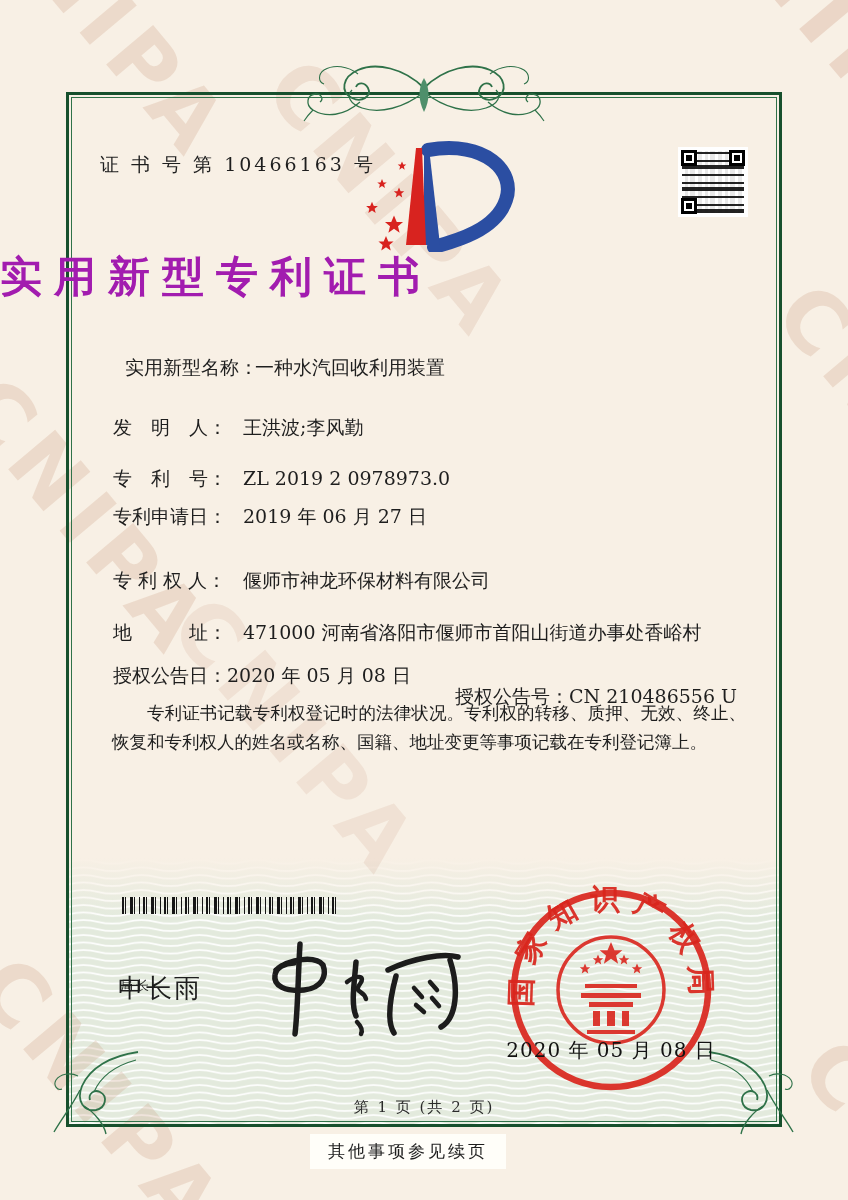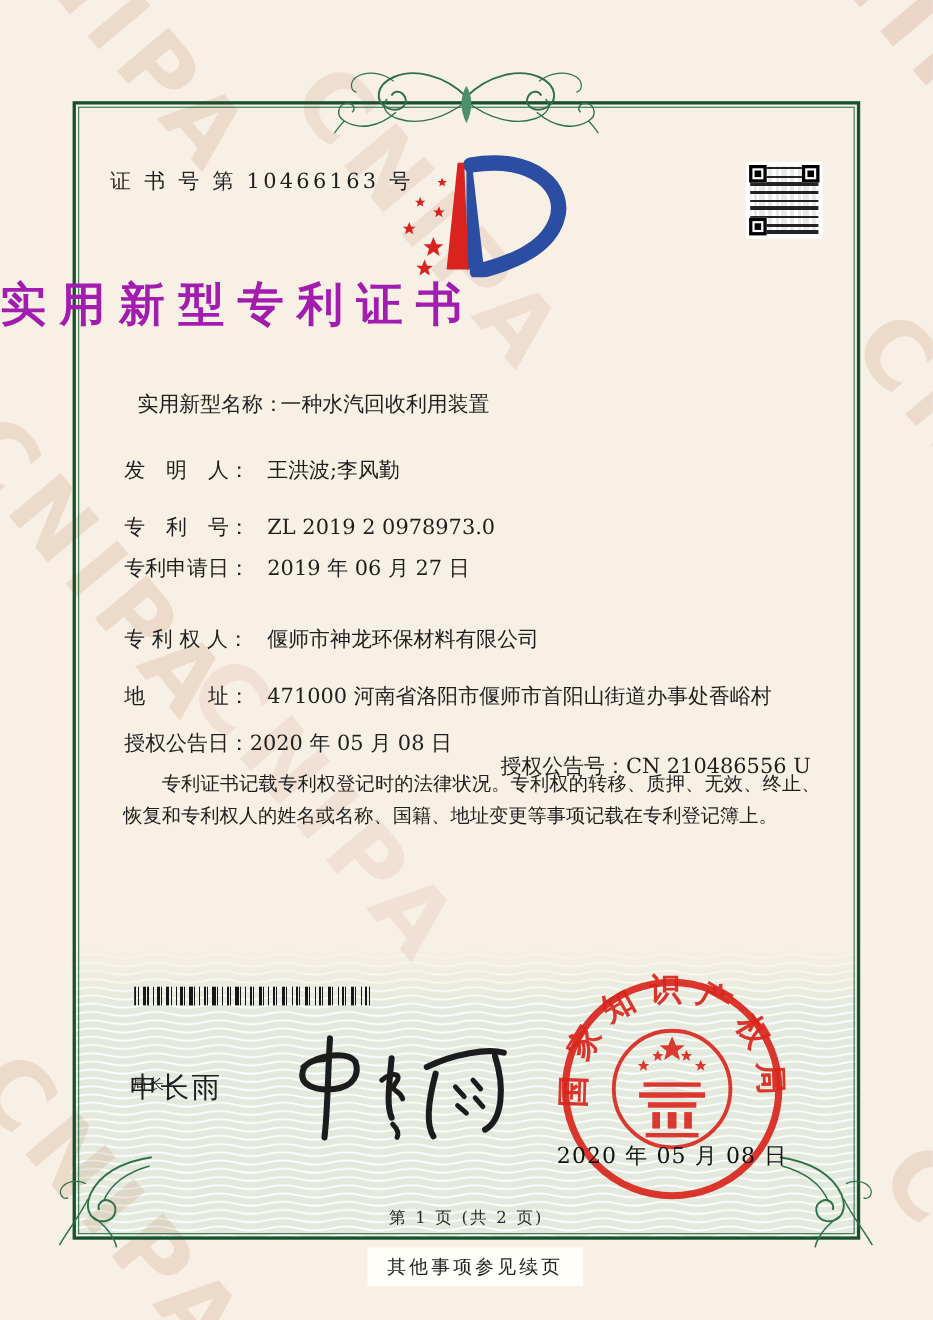--- a/index.html
+++ b/index.html
@@ -82,21 +82,21 @@
 
   
   .seal{left:505px;top:884px;z-index:6;}
   .seal-date{left:505px;top:1037px;width:212px;text-align:center;font-size:20px;
              color:#121212;letter-spacing:1px;z-index:7;}
 
   
   .page-info{left:0;right:0;top:1098px;text-align:center;font-size:15px;
              letter-spacing:2px;z-index:5;color:#2a2a2a;}
   .note{left:408px;top:1134px;transform:translateX(-50%);background:#fffef9;
-        padding:6px 18px;font-size:17px;letter-spacing:3px;z-index:5;white-space:nowrap;margin-left:24px;}
+        padding:6px 18px;font-size:17px;letter-spacing:3px;z-index:5;white-space:nowrap;}
 </style>
 </head>
 <body>
 
 <svg class="abs band" width="710" height="269" viewBox="0 0 710 269">
   <defs>
     <pattern id="wv" width="58" height="7.5" patternUnits="userSpaceOnUse">
       <path d="M0,3.8 Q14.5,0.2 29,3.8 T58,3.8" fill="none" stroke="#ffffff" stroke-width="1.6"></path>
     </pattern>
   </defs>

